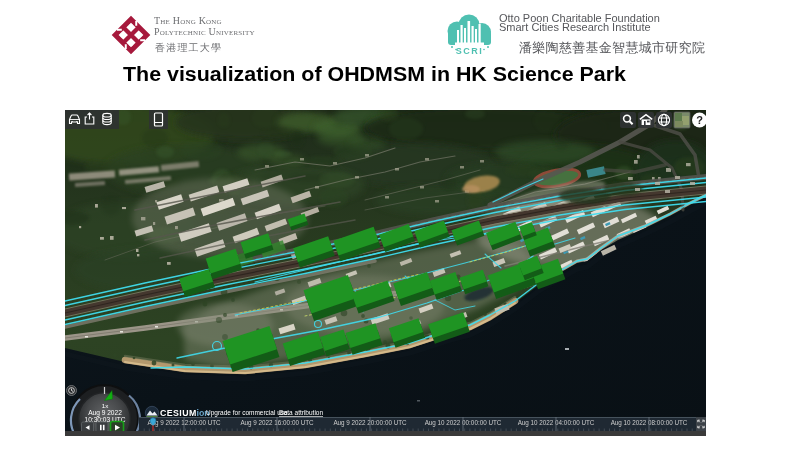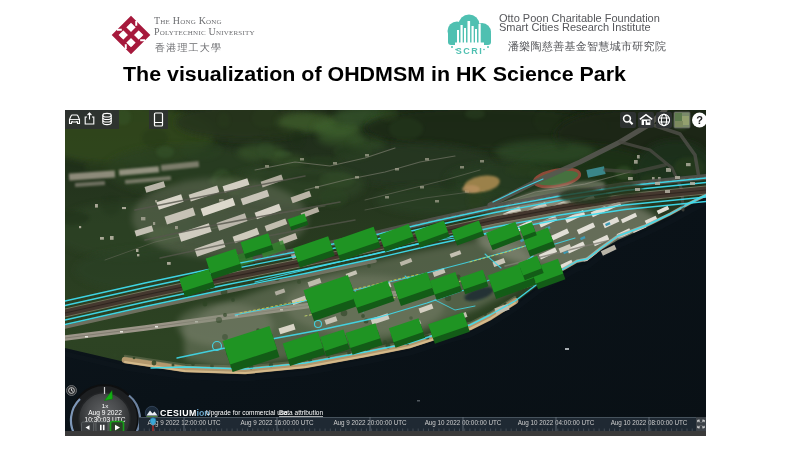--- a/index.html
+++ b/index.html
@@ -2,21 +2,21 @@
 <html><head>
 <meta charset="utf-8">
 <style>
   html,body{margin:0;padding:0;}
   body{width:801px;height:450px;background:#ffffff;font-family:"Liberation Sans",sans-serif;position:relative;overflow:hidden;}
   .abs{position:absolute;}
   #title{left:123px;top:63px;font-size:20px;font-weight:bold;color:#000;white-space:nowrap;transform:scaleX(1.07);transform-origin:0 0;}
   #polyu-text{left:154px;top:15px;color:#6d6e71;font-family:"Liberation Serif",serif;font-size:10px;line-height:11.4px;font-variant:small-caps;letter-spacing:0.2px;}
   #polyu-cjk{left:155px;top:41px;color:#6d6e71;font-size:10px;letter-spacing:1.2px;}
   #scri-text{left:499px;top:14px;color:#55565a;font-size:11px;line-height:8.9px;letter-spacing:0px;}
-  #scri-cjk{left:508px;top:38.5px;color:#55565a;font-size:11px;letter-spacing:0.3px;}
+  #scri-cjk{left:519px;top:38.5px;color:#55565a;font-size:13px;letter-spacing:0.3px;}
   #map{left:65px;top:110px;width:641px;height:326px;background:#27391f;overflow:hidden;}
 </style>
 </head>
 <body>
   <svg class="abs" style="left:111px;top:15px" width="40" height="40" viewBox="0 0 40 40">
     <g transform="translate(20,20) rotate(45)">
       <rect x="-11.2" y="-11.2" width="22.4" height="22.4" fill="none" stroke="#a6193c" stroke-width="4.9"></rect>
       <path d="M-11,0 H11 M0,-11 V11" stroke="#a6193c" stroke-width="4.3"></path>
       <circle cx="-6" cy="-6" r="2.4" fill="#ffffff"></circle>
       <circle cx="6" cy="-6" r="2.4" fill="#ffffff"></circle>

